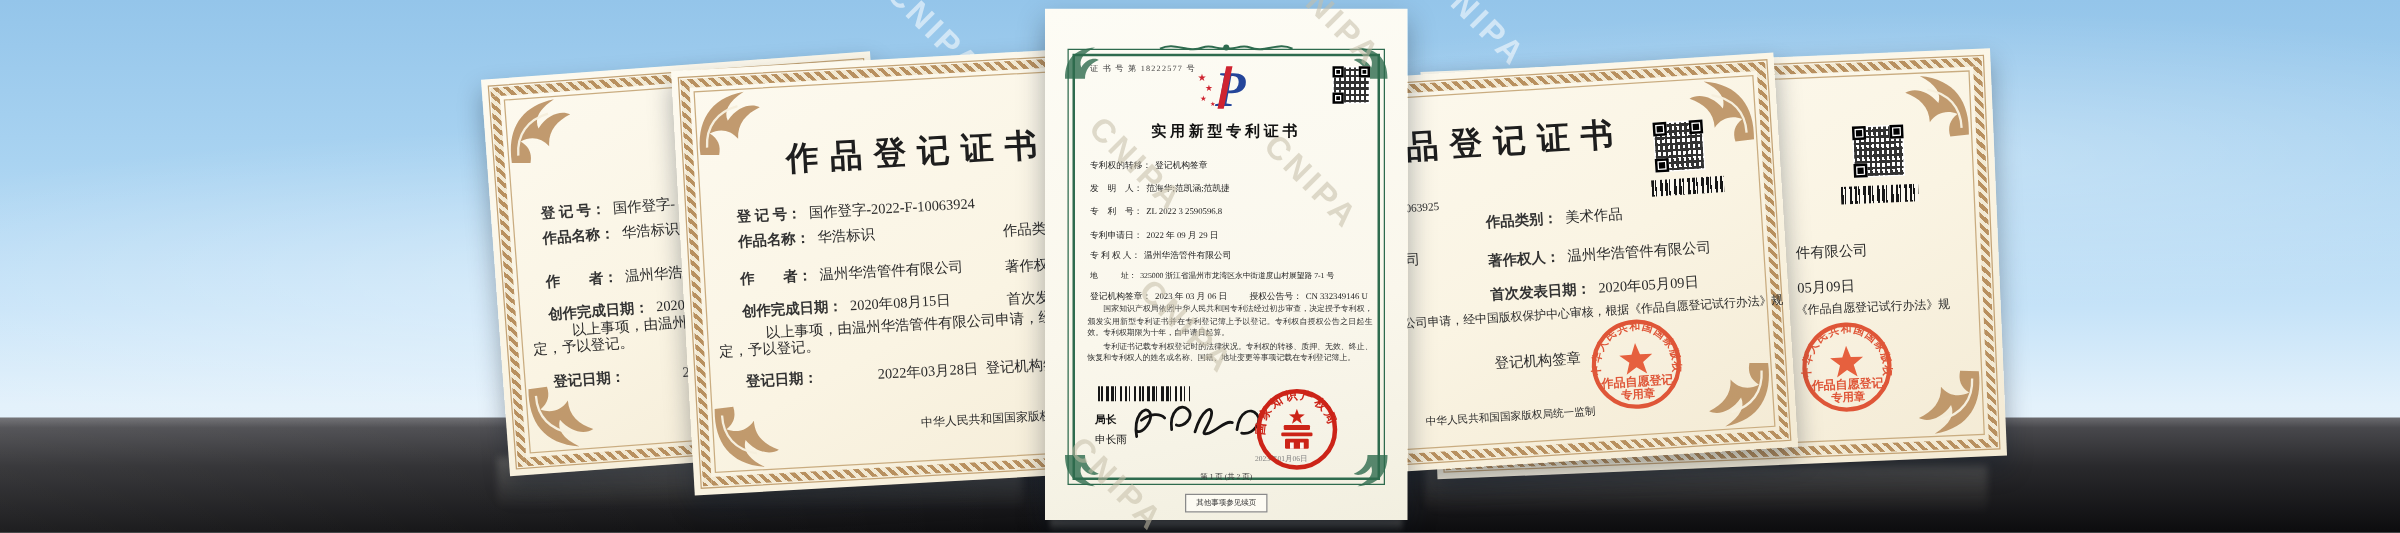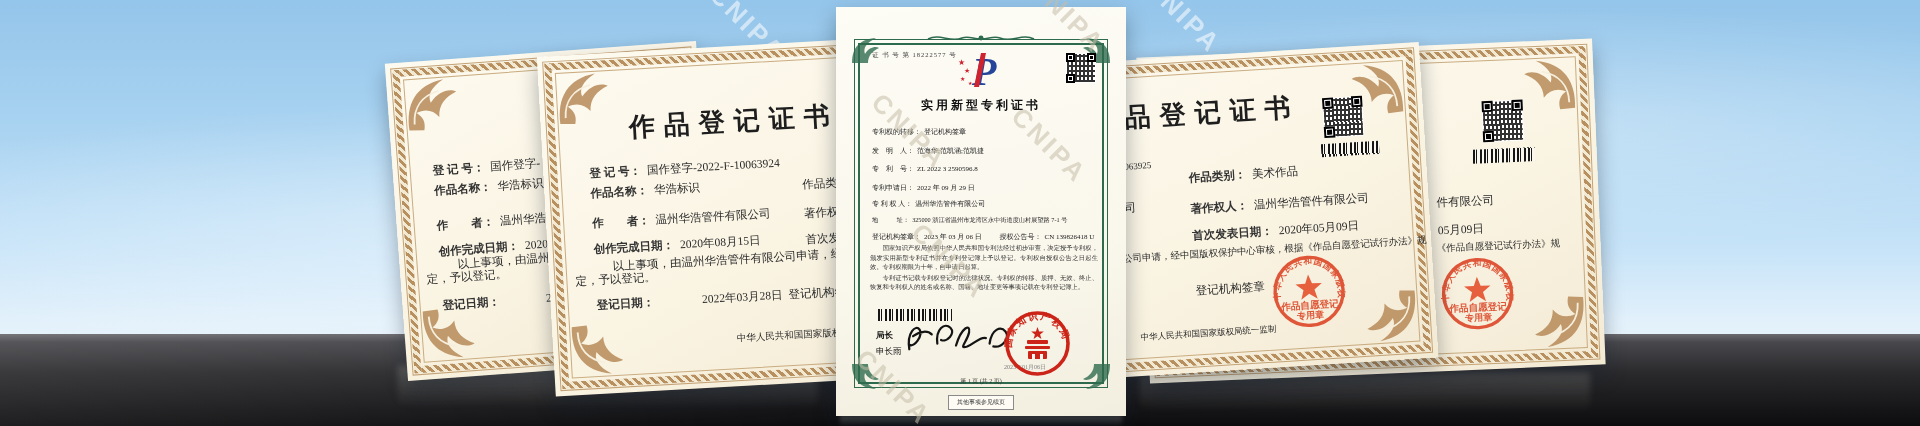--- a/index.html
+++ b/index.html
@@ -263,21 +263,21 @@
     <div class="abs pt-title" style="left:0;right:0;text-align:center;top:90px">实用新型专利证书</div>
 
     <div class="pt-row" style="top:120px"><span class="lab">专利权的转移：</span><span>登记机构签章</span></div>
     <div class="pt-row" style="top:139px"><span class="lab">发　明　人：</span><span>范海华;范凯涵;范凯捷</span></div>
     <div class="pt-row" style="top:157px"><span class="lab">专　利　号：</span><span>ZL 2022 3 2590596.8</span></div>
     <div class="pt-row" style="top:176px"><span class="lab">专利申请日：</span><span>2022 年 09 月 29 日</span></div>
     <div class="pt-row" style="top:192px"><span class="lab">专 利 权 人：</span><span>温州华浩管件有限公司</span></div>
     <div class="pt-row addr" style="top:209px"><span class="lab">地　　　址：</span><span>325000 浙江省温州市龙湾区永中街道度山村展望路 7-1 号</span></div>
     <div class="pt-row" style="top:225px">
       <span class="lab">登记机构签章：</span><span>2023 年 03 月 06 日</span>
-      <span class="lab" style="margin-left:16px">授权公告号：</span><span>CN 139826418 U</span>
+      <span class="lab" style="margin-left:16px">授权公告号：</span><span>CN 332349146 U</span>
     </div>
     <div class="pt-paras">
       <p>　　国家知识产权局依照中华人民共和国专利法经过初步审查，决定授予专利权，颁发实用新型专利证书并在专利登记簿上予以登记。专利权自授权公告之日起生效。专利权期限为十年，自申请日起算。</p>
       <p>　　专利证书记载专利权登记时的法律状况。专利权的转移、质押、无效、终止、恢复和专利权人的姓名或名称、国籍、地址变更等事项记载在专利登记簿上。</p>
     </div>
     <div class="bc" style="left:42px;top:302px;width:74px;height:12px"></div>
     <div class="abs" style="left:40px;top:323px;font-size:8.5px;color:#111;font-weight:bold">局长</div>
     <div class="abs" style="left:40px;top:339px;font-size:8.5px;color:#111;font-weight:normal">申长雨</div>
     <div class="sig" style="left:64px;top:310px;width:112px;height:44px">
       <svg viewBox="0 0 120 46" width="112" height="44">

